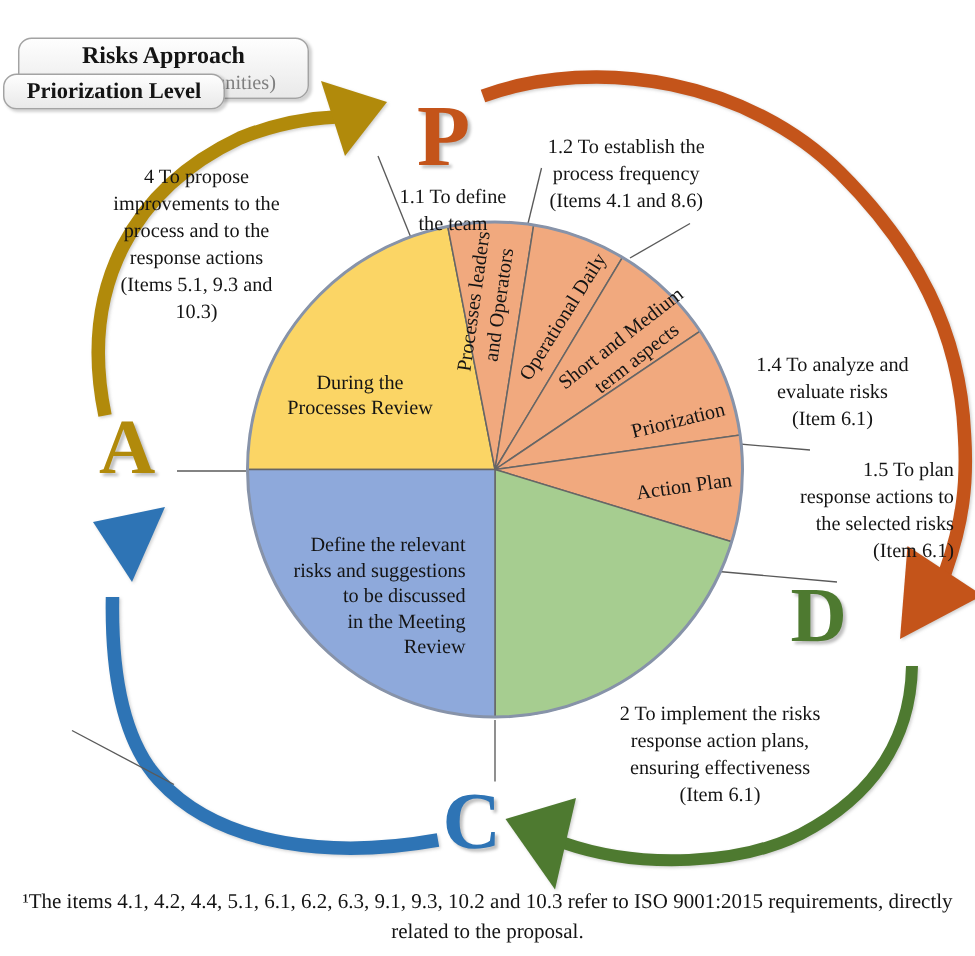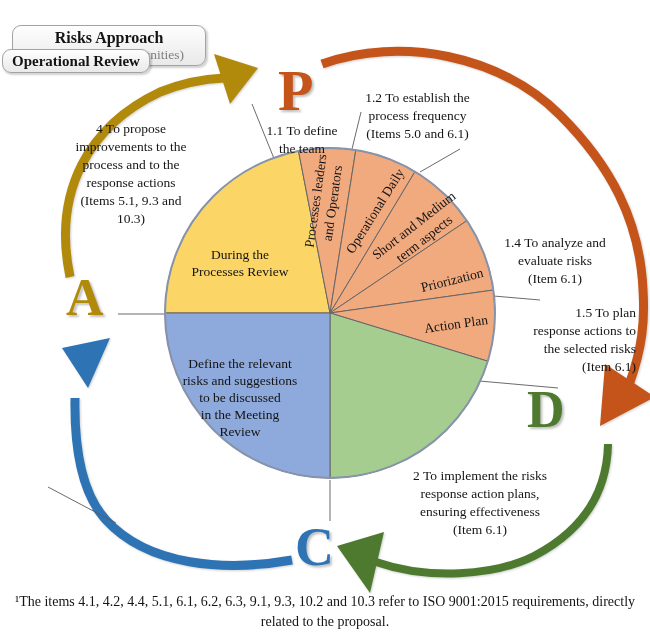--- a/index.html
+++ b/index.html
@@ -83,55 +83,55 @@
     <text class="cycle-letter" x="527" y="427" font-size="52" fill="#4E7A30">D</text>
     <text class="cycle-letter" x="295" y="565" font-size="54" fill="#2E74B5">C</text>
     <text class="cycle-letter" x="66" y="315" font-size="52" fill="#B18A0B">A</text>
   </svg>
 
   <div class="hbox" id="box-title">
     <div class="l1">Risks Approach</div>
     <div class="l2">(Threats and Opportunities)</div>
   </div>
   <div class="hbox" id="box-level">
-    <div class="l1">Operational Review</div>
+    <div class="l1">Priorization Level</div>
   </div>
 
   <div class="wlab" style="left:240px;top:263px;">During the
 Processes Review</div>
   <div class="wlab r82" style="left:324px;top:202px;">Processes leaders
 and Operators</div>
   <div class="wlab r58" style="left:375px;top:211px;">Operational Daily</div>
   <div class="wlab r38" style="left:419px;top:232px;">Short and Medium
 term aspects</div>
   <div class="wlab r14" style="left:452px;top:280px;">Priorization</div>
   <div class="wlab r8" style="left:456px;top:324px;">Action Plan</div>
-  <div class="wlab" style="left:240px;top:397px;">Define the relevant
+  <div class="wlab" style="left:253px;top:397px;text-align:right;">Define the relevant
 risks and suggestions
 to be discussed
 in the Meeting
 Review</div>
 
   <div class="note" style="left:250px;top:122px;width:104px;">1.1 To define
 the team</div>
   <div class="note" style="left:355px;top:89px;width:125px;">1.2 To establish the
 process frequency
-(Items 5.0 and 6.1)</div>
+(Items 4.1 and 8.6)</div>
   <div class="note" style="left:492px;top:234px;width:126px;">1.4 To analyze and
 evaluate risks
 (Item 6.1)</div>
   <div class="note" style="left:510px;top:304px;width:126px;text-align:right;">1.5 To plan
 response actions to
 the selected risks
 (Item 6.1)</div>
   <div class="note" style="left:405px;top:467px;width:150px;">2 To implement the risks
 response action plans,
 ensuring effectiveness
 (Item 6.1)</div>
-  <div class="note" style="left:52px;top:120px;width:158px;">4 To propose
+  <div class="note" style="left:52px;top:109px;width:158px;">4 To propose
 improvements to the
 process and to the
 response actions
 (Items 5.1, 9.3 and
 10.3)</div>
 
   <div class="note" id="footnote">¹The items 4.1, 4.2, 4.4, 5.1, 6.1, 6.2, 6.3, 9.1, 9.3, 10.2 and 10.3 refer to ISO 9001:2015 requirements, directly
 related to the proposal.</div>
 </div>
 

